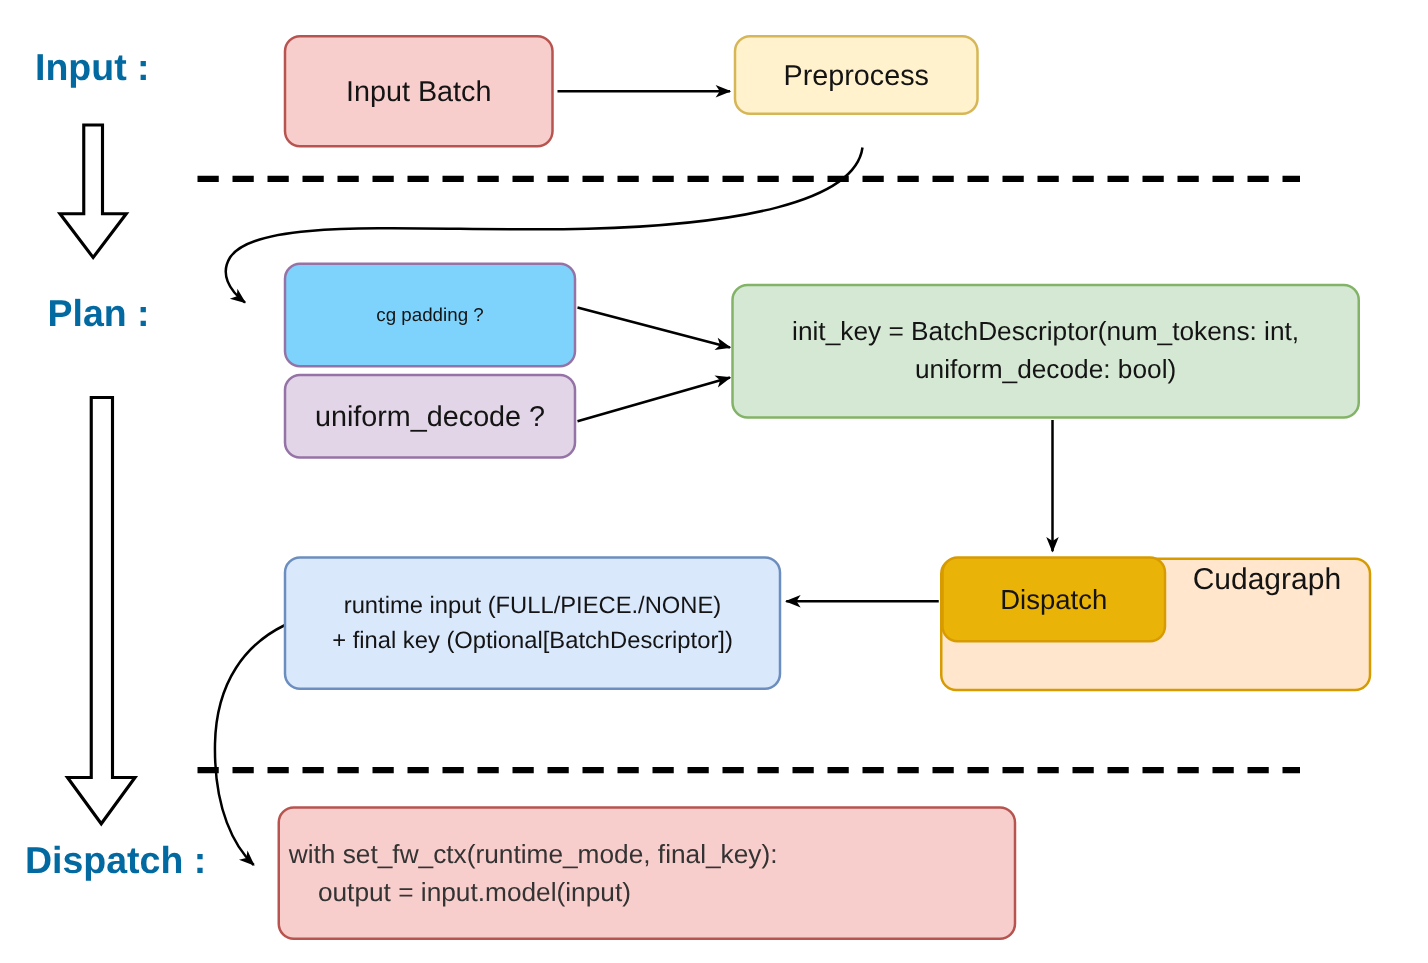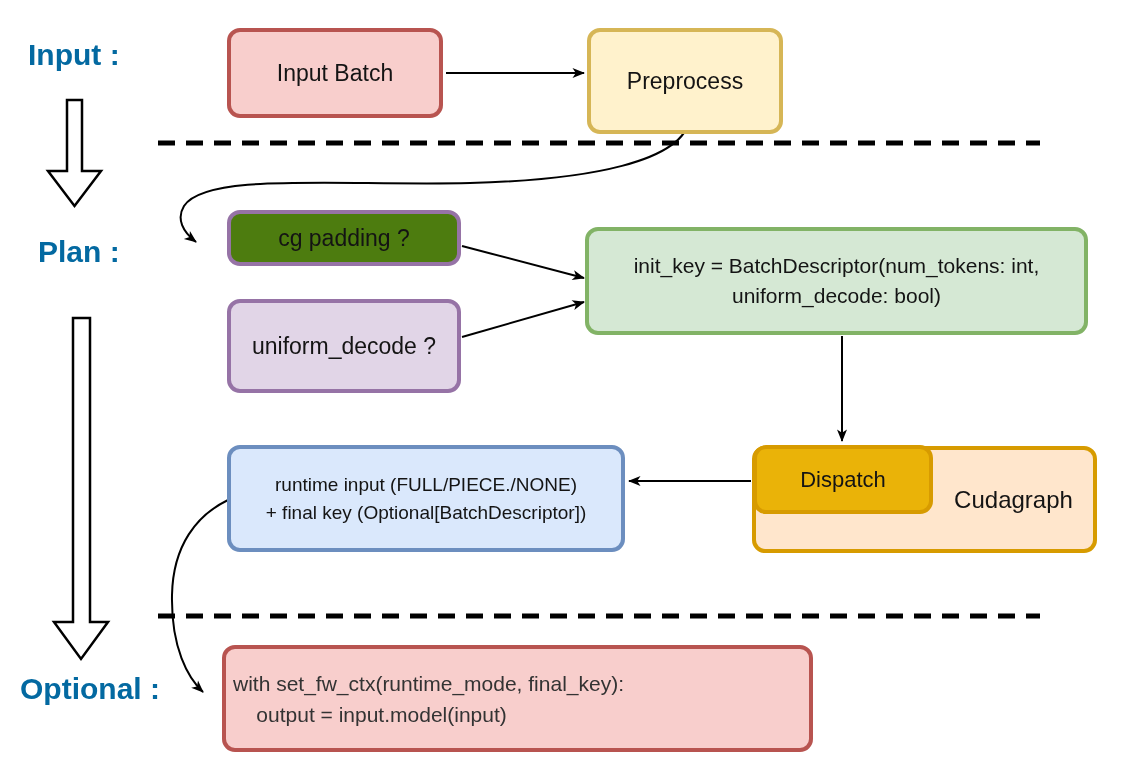--- a/index.html
+++ b/index.html
@@ -15,38 +15,38 @@
     z-index:0;
   }
   .section-label {
     position:absolute; z-index:2;
     font-size:30px; font-weight:bold; color:#0369a1;
     white-space:nowrap;
   }
   .node {
     position:absolute; z-index:1;
     box-sizing:border-box;
-    border:4px solid #a21caf;
+    border:2px solid #a21caf;
     border-radius:13px;
     display:flex; flex-direction:column;
     align-items:center; justify-content:center;
     text-align:center;
     color:#141414;
     white-space:nowrap;
   }
   .node span { white-space:nowrap; }
 
   #n-input-batch    { left:227px; top:28px;  width:216px; height:90px;  background:#f8cecc; border-color:#b85450; font-size:23px; }
-  #n-preprocess     { left:587px; top:28px;  width:196px; height:106px;  background:#fff2cc; border-color:#d6b656; font-size:23px;justify-content:center; }
-  #n-cg-padding     { left:227px; top:210px; width:234px; height:56px;  background:#4d7c0f; border-color:#9673a6; font-size:23px; }
-  #n-uniform-decode { left:227px; top:299px; width:234px; height:94px;  background:#e1d5e7; border-color:#9673a6; font-size:23px; }
+  #n-preprocess     { left:587px; top:28px;  width:196px; height:64px;  background:#fff2cc; border-color:#d6b656; font-size:23px;justify-content:center; }
+  #n-cg-padding     { left:227px; top:210px; width:234px; height:84px;  background:#7dd3fc; border-color:#9673a6; font-size:15px; }
+  #n-uniform-decode { left:227px; top:299px; width:234px; height:68px;  background:#e1d5e7; border-color:#9673a6; font-size:23px; }
   #n-init-key       { left:585px; top:227px; width:503px; height:108px; background:#d5e8d4; border-color:#82b366; font-size:21px; line-height:30px; }
   #n-runtime-mode   { left:227px; top:445px; width:398px; height:107px; background:#dae8fc; border-color:#6c8ebf; font-size:19px; line-height:28px; }
   #n-cudagraph      { left:752px; top:446px; width:345px; height:107px; background:#ffe6cc; border-color:#d79b00; font-size:24px; line-height:31px; }
-  #n-cudagraph .right-text { position:absolute; left:182px; right:4px; top:0; bottom:0; display:flex; flex-direction:column; align-items:center; justify-content:center; }
+  #n-cudagraph .right-text { position:absolute; left:182px; right:4px; top:0; bottom:0; display:flex; flex-direction:column; align-items:center; justify-content:flex-start; }
   #n-dispatch       { left:753px; top:445px; width:180px; height:69px;  background:#eab308; border-color:#d79b00; font-size:22px; }
   #n-execute-code   { left:222px; top:645px; width:591px; height:107px; background:#f8cecc; border-color:#b85450;
                       font-family:Liberation Sans, sans-serif; font-size:21px; line-height:31px;
                       align-items:flex-start; text-align:left; padding-left:7px; color:#333333; }
   #n-execute-code span { white-space:pre; }
 </style>
 </head>
 <body>
 
 <div id="canvas">
@@ -68,21 +68,21 @@
     <path d="M690 118 C684 162 588 180 470 183 C340 186 206 172 184 206 C176 219 183 232 196 242" fill="none" stroke="#000" stroke-width="2" marker-end="url(#arrowhead)"></path>
     <path d="M462 246 L584 278" fill="none" stroke="#000" stroke-width="2" marker-end="url(#arrowhead)"></path>
     <path d="M462 337 L584 302" fill="none" stroke="#000" stroke-width="2" marker-end="url(#arrowhead)"></path>
     <path d="M842 336 L842 441" fill="none" stroke="#000" stroke-width="2" marker-end="url(#arrowhead)"></path>
     <path d="M751 481 L629 481" fill="none" stroke="#000" stroke-width="2" marker-end="url(#arrowhead)"></path>
     <path d="M228 500 C197 515 173 545 172 595 C171 648 188 678 203 692" fill="none" stroke="#000" stroke-width="2" marker-end="url(#arrowhead)"></path>
   </svg>
 
   <div class="section-label" style="left:28px; top:38px;">Input :</div>
   <div class="section-label" style="left:38px; top:235px;">Plan :</div>
-  <div class="section-label" style="left:20px; top:672px;">Optional :</div>
+  <div class="section-label" style="left:20px; top:672px;">Dispatch :</div>
 
   <div class="node" id="n-input-batch">
     <span>Input Batch</span>
   </div>
 
   <div class="node" id="n-preprocess">
     <span>Preprocess</span>
   </div>
 
   <div class="node" id="n-cg-padding">

